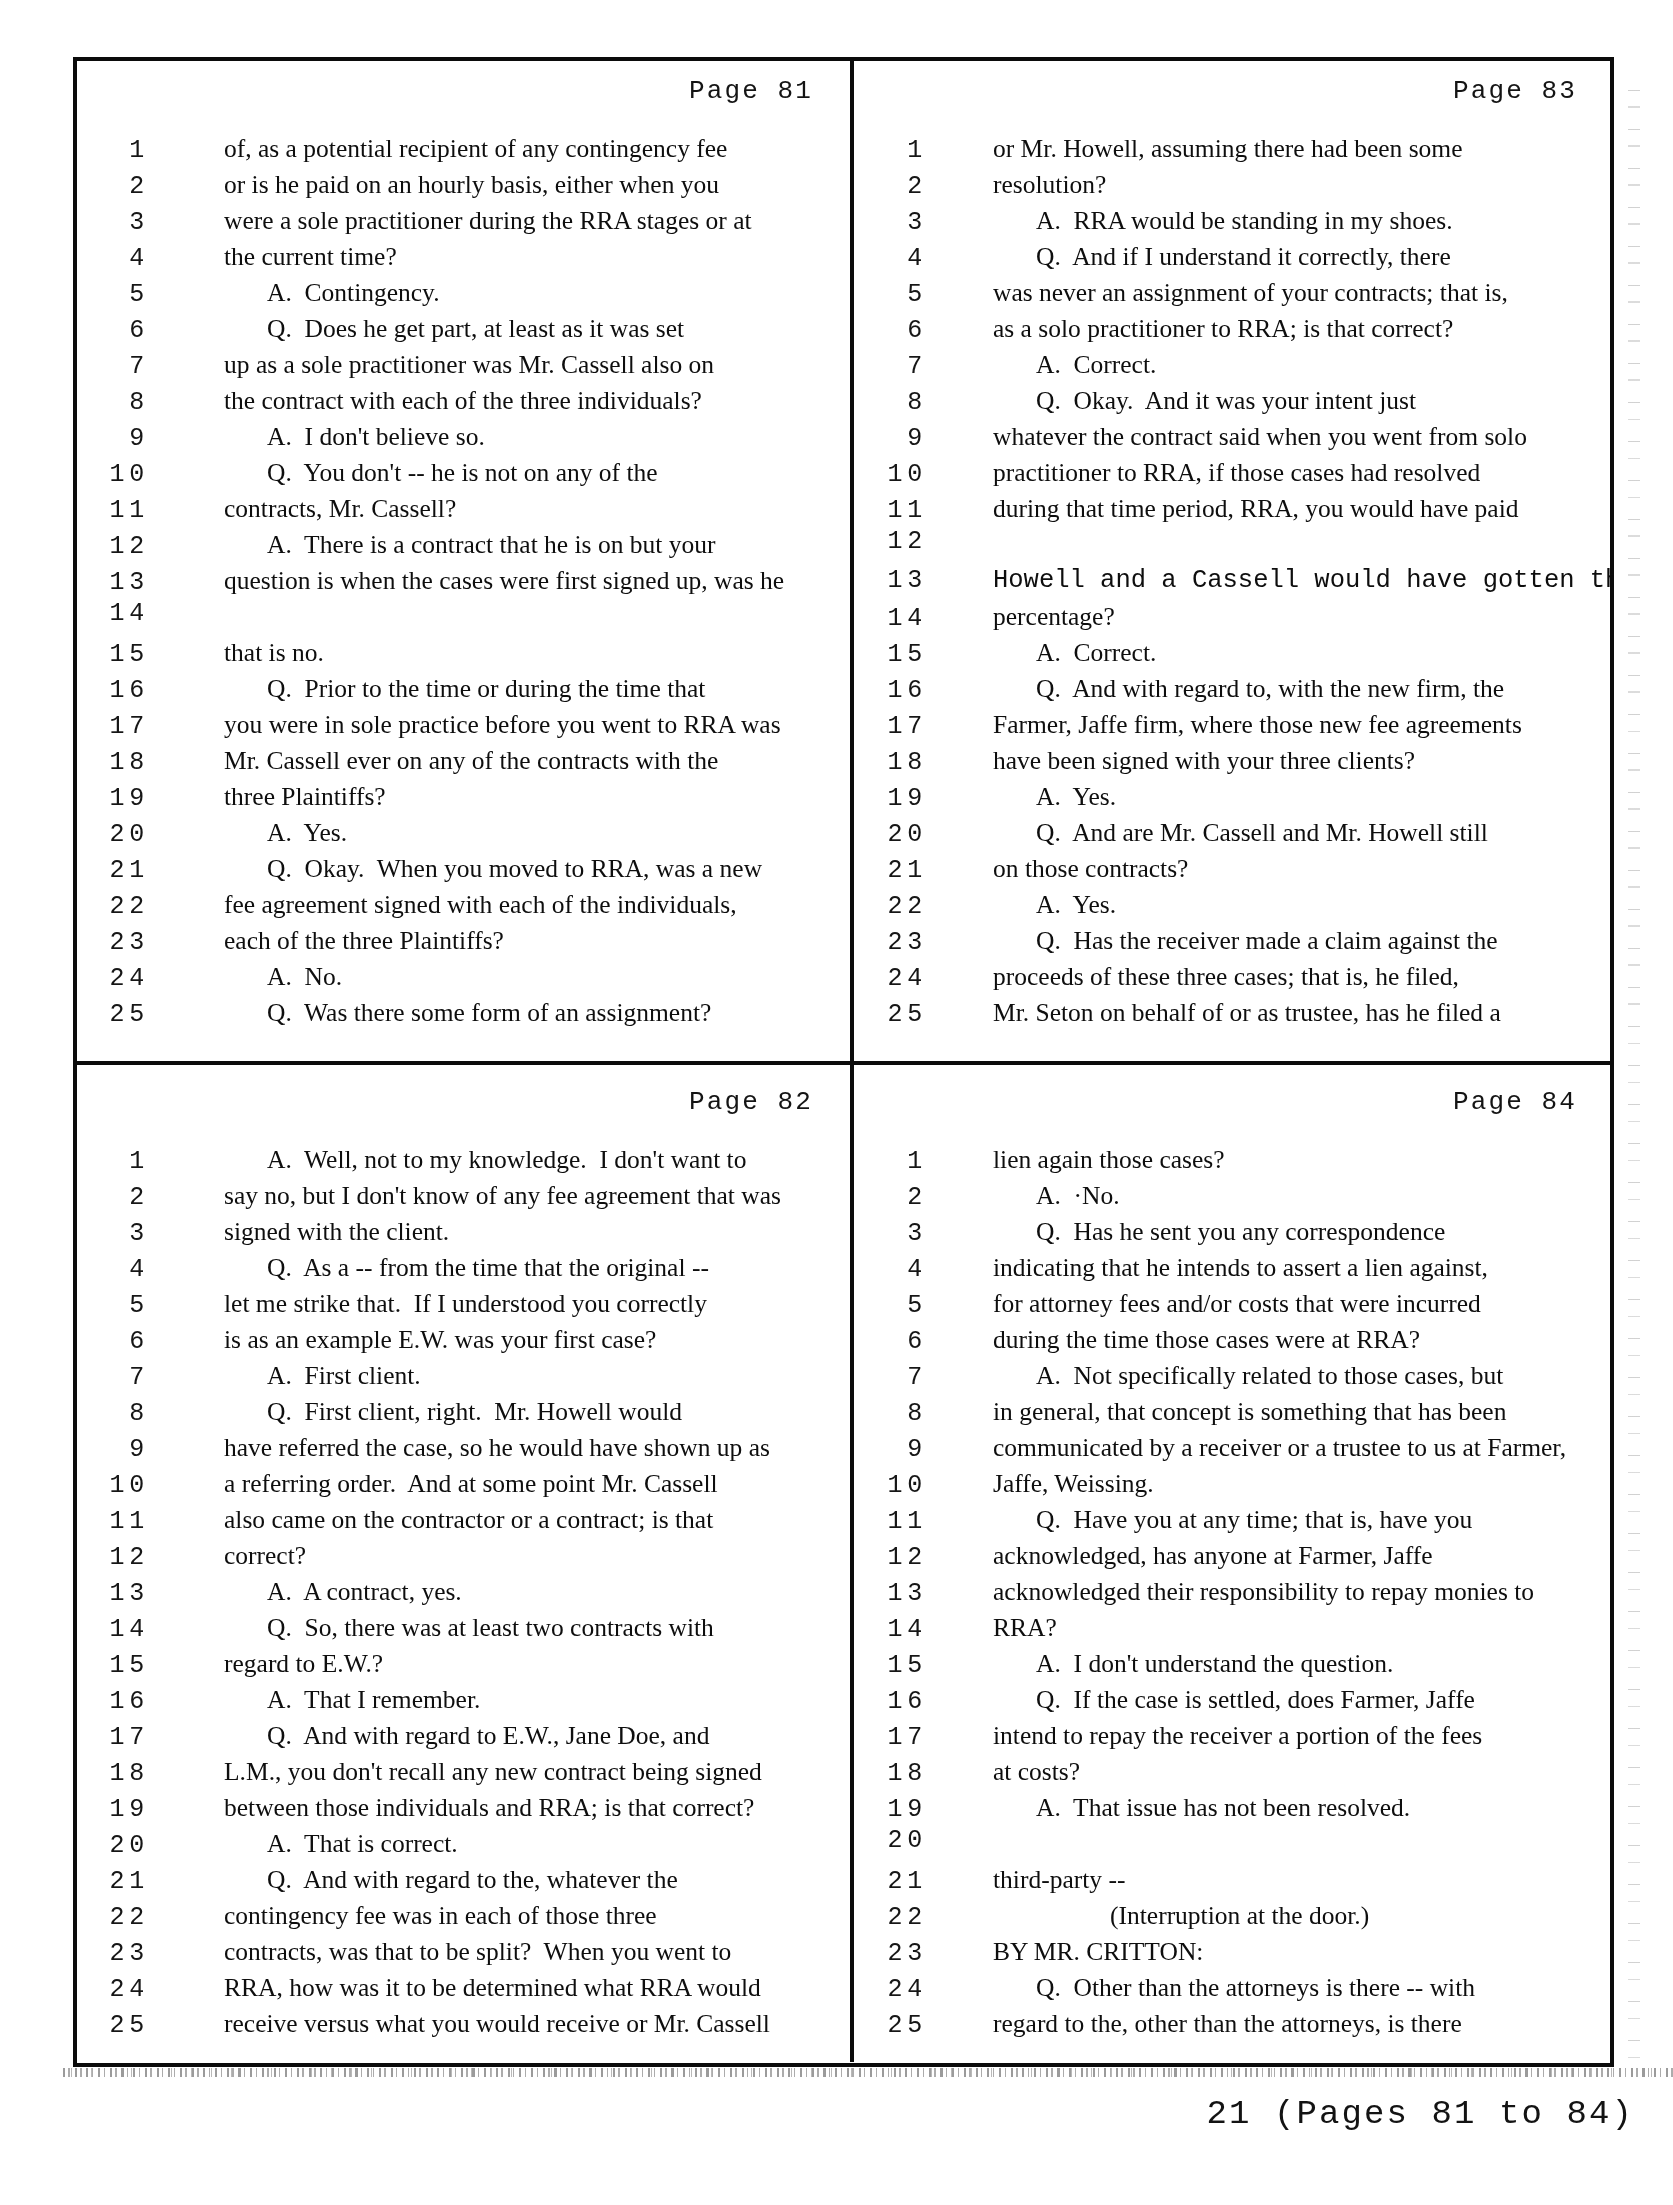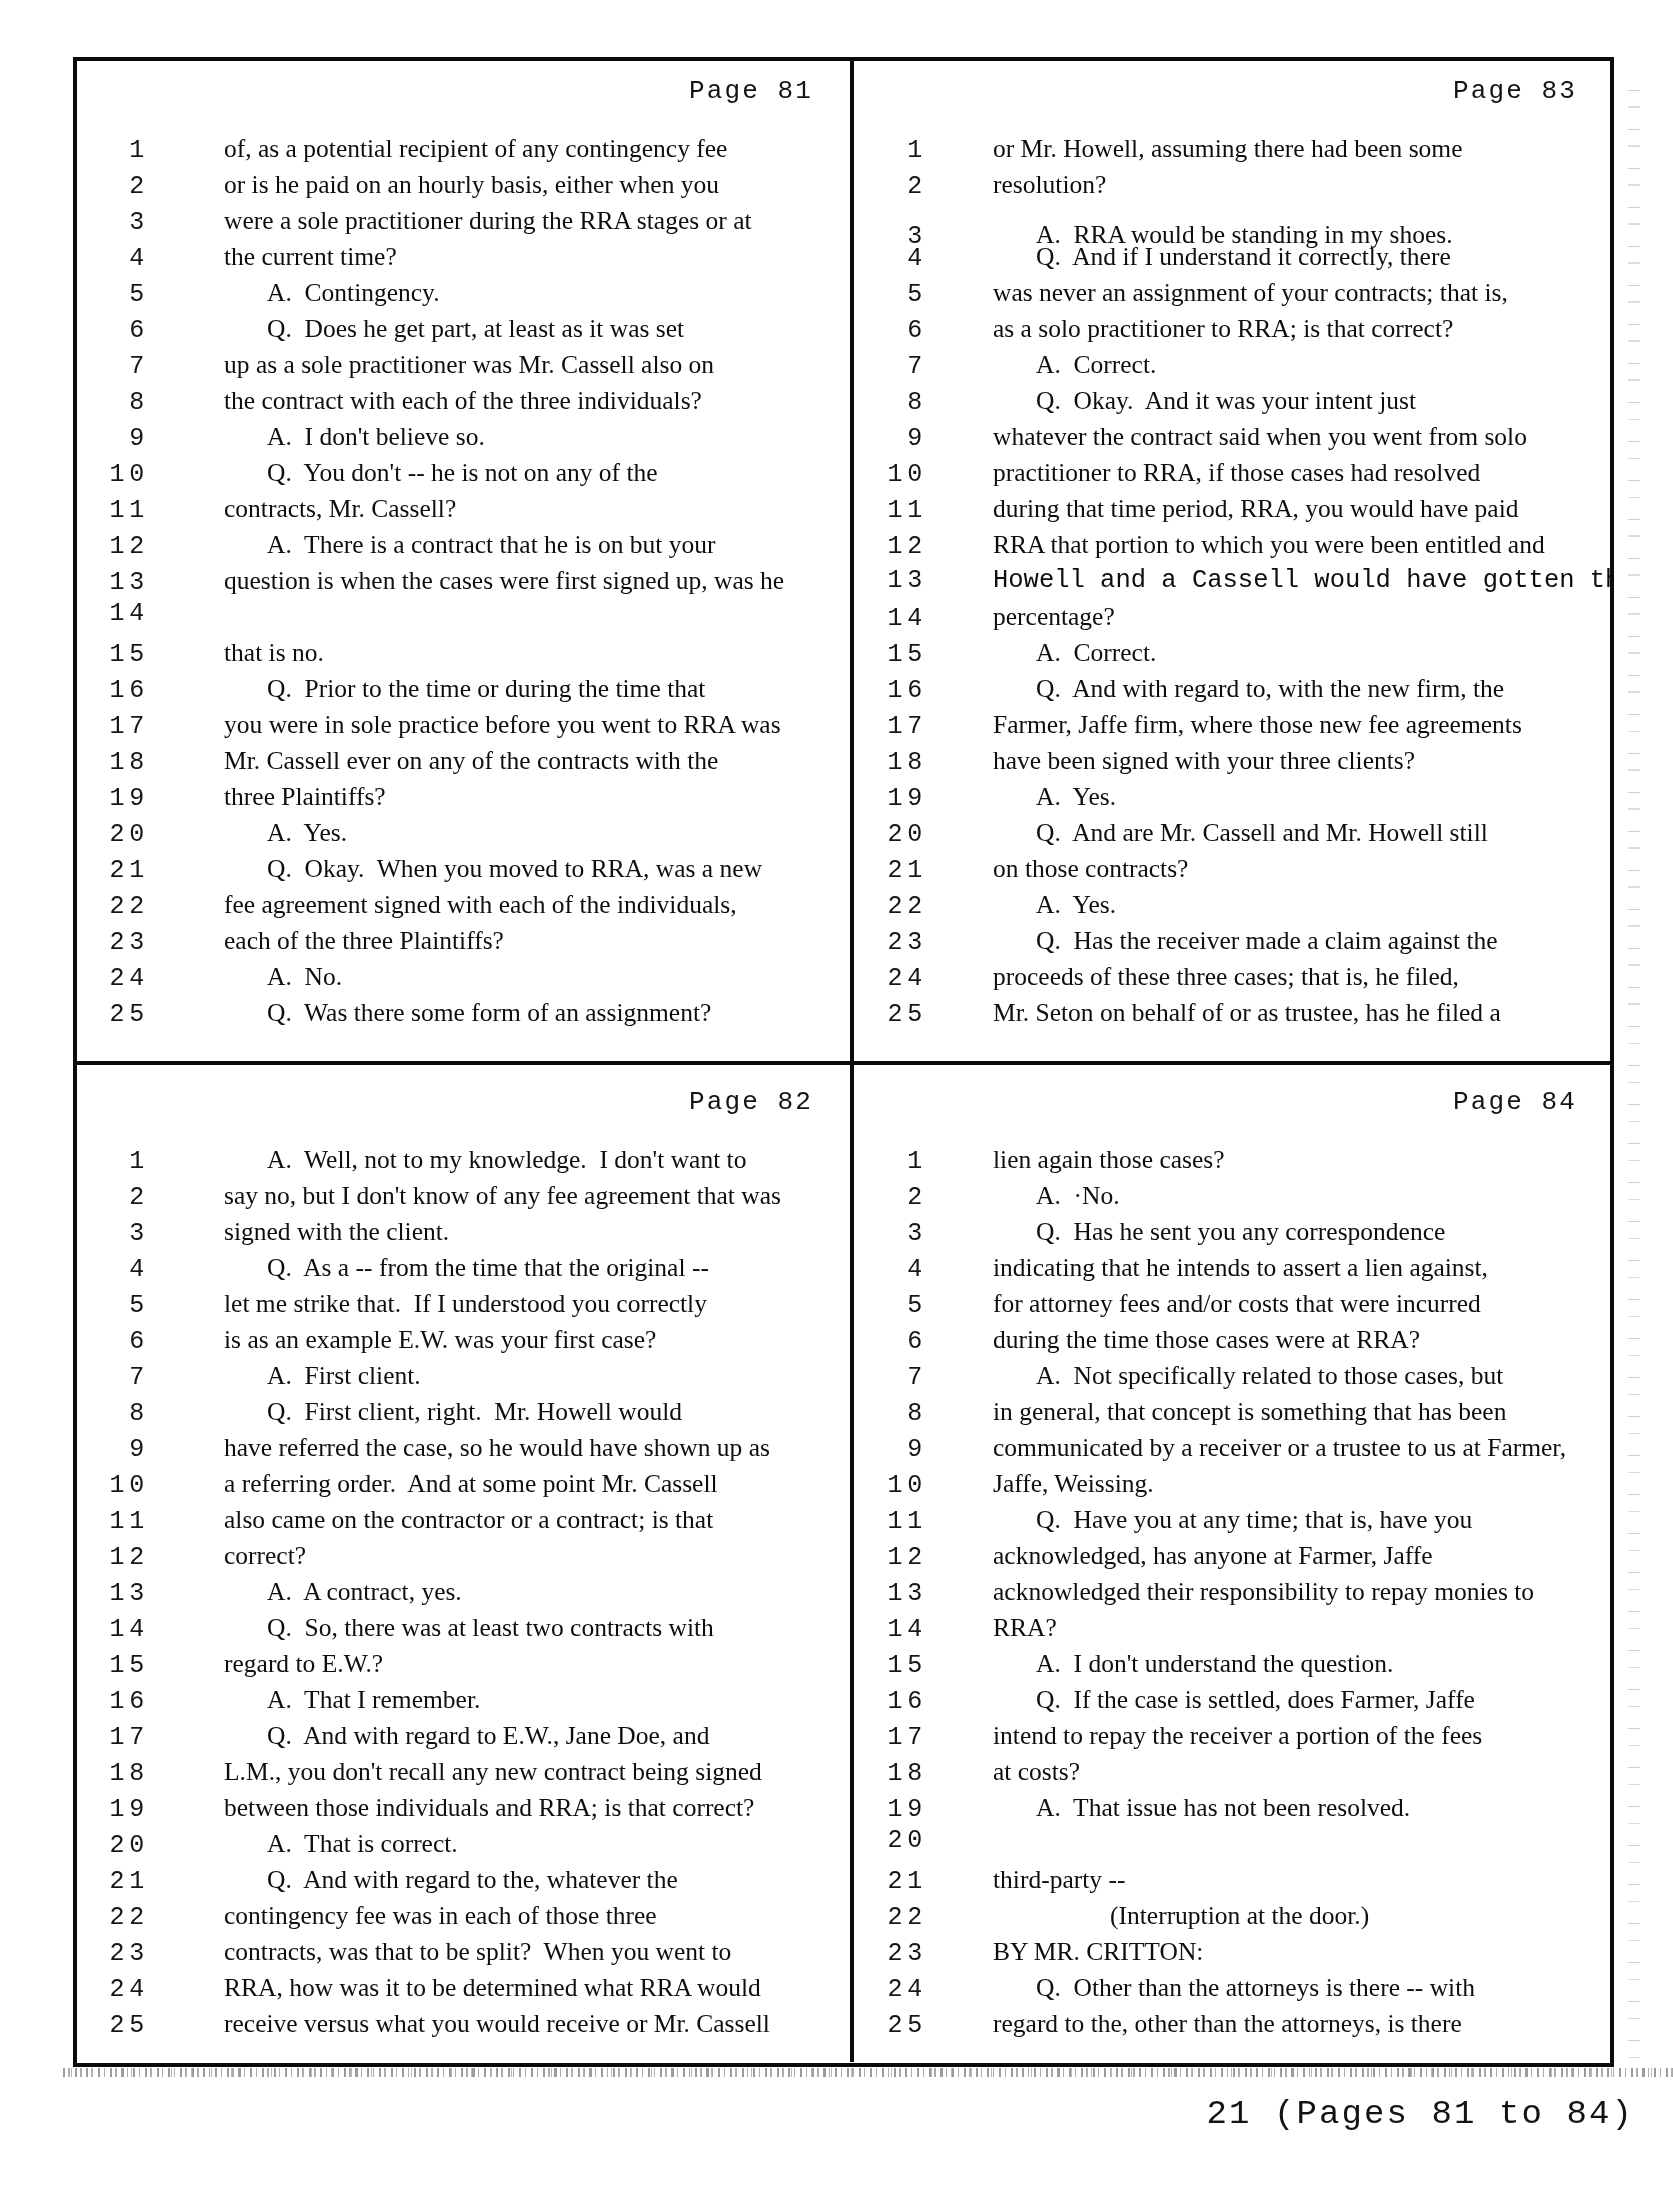--- a/index.html
+++ b/index.html
@@ -192,21 +192,21 @@
         <div class="row">
           <span class="num">1</span>
           <span class="txt" style="padding-left: 66px;">or Mr. Howell, assuming there had been some</span>
         </div>
         <div class="row">
           <span class="num">2</span>
           <span class="txt" style="padding-left: 66px;">resolution?</span>
         </div>
         <div class="row">
           <span class="num">3</span>
-          <span class="txt" style="padding-left: 109px; margin-top: 14px;">A.  RRA would be standing in my shoes.</span>
+          <span class="txt" style="padding-left: 109px;">A.  RRA would be standing in my shoes.</span>
         </div>
         <div class="row">
           <span class="num">4</span>
           <span class="txt" style="padding-left: 109px;">Q.  And if I understand it correctly, there</span>
         </div>
         <div class="row">
           <span class="num">5</span>
           <span class="txt" style="padding-left: 66px;">was never an assignment of your contracts; that is,</span>
         </div>
         <div class="row">
@@ -228,21 +228,20 @@
         <div class="row">
           <span class="num">10</span>
           <span class="txt" style="padding-left: 66px;">practitioner to RRA, if those cases had resolved</span>
         </div>
         <div class="row">
           <span class="num">11</span>
           <span class="txt" style="padding-left: 66px; text-align: center;">during that time period, RRA, you would have paid</span>
         </div>
         <div class="row">
           <span class="num">12</span>
-          <span class="txt" style="padding-left: 66px;">RRA that portion to which you were been entitled and</span>
         </div>
         <div class="row">
           <span class="num">13</span>
           <span class="txt" style="padding-left: 66px; font-family: Liberation Mono, monospace;">Howell and a Cassell would have gotten their</span>
         </div>
         <div class="row">
           <span class="num">14</span>
           <span class="txt" style="padding-left: 66px;">percentage?</span>
         </div>
         <div class="row">

